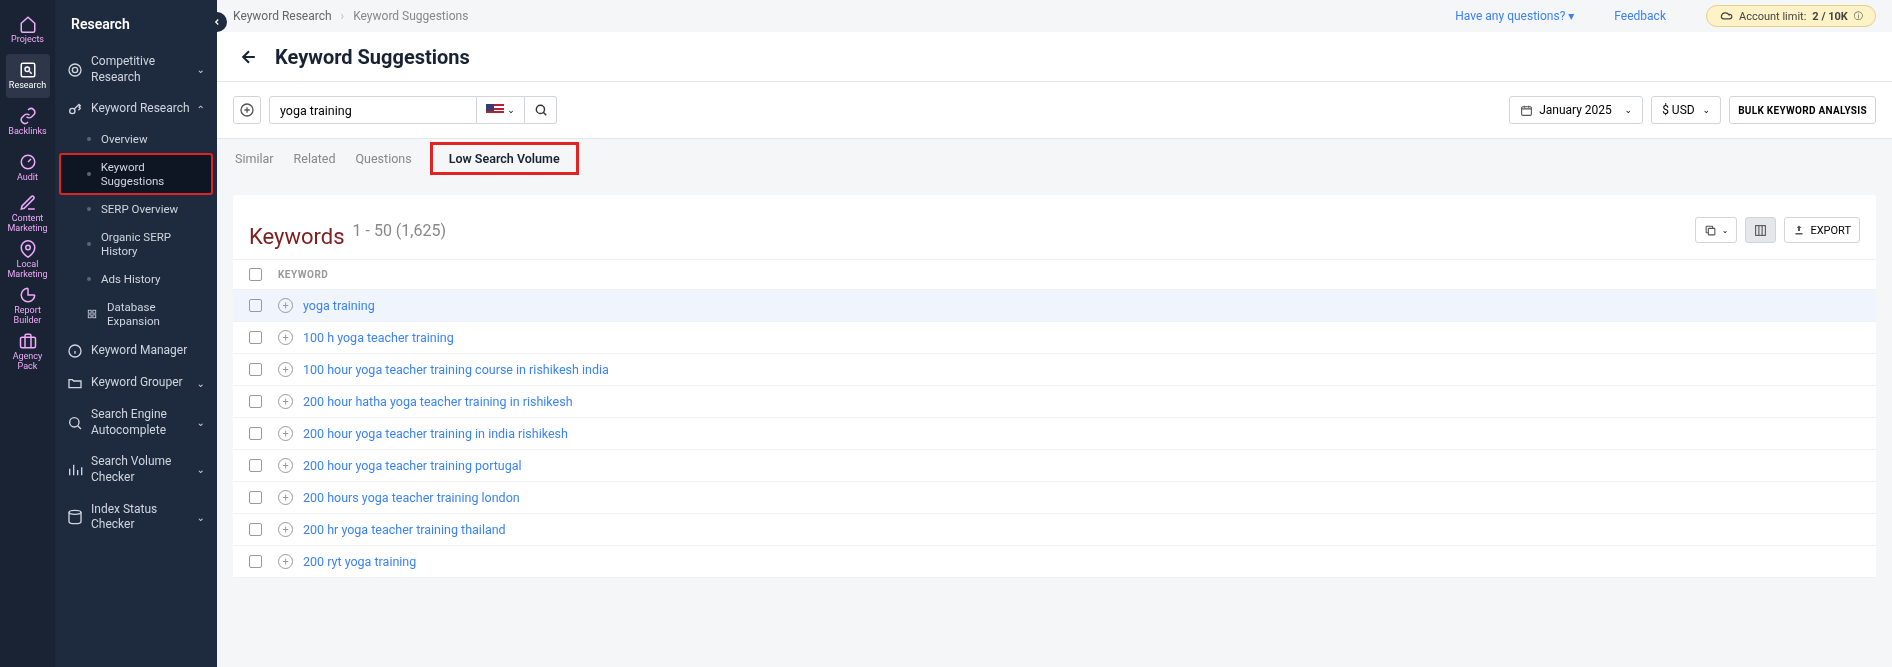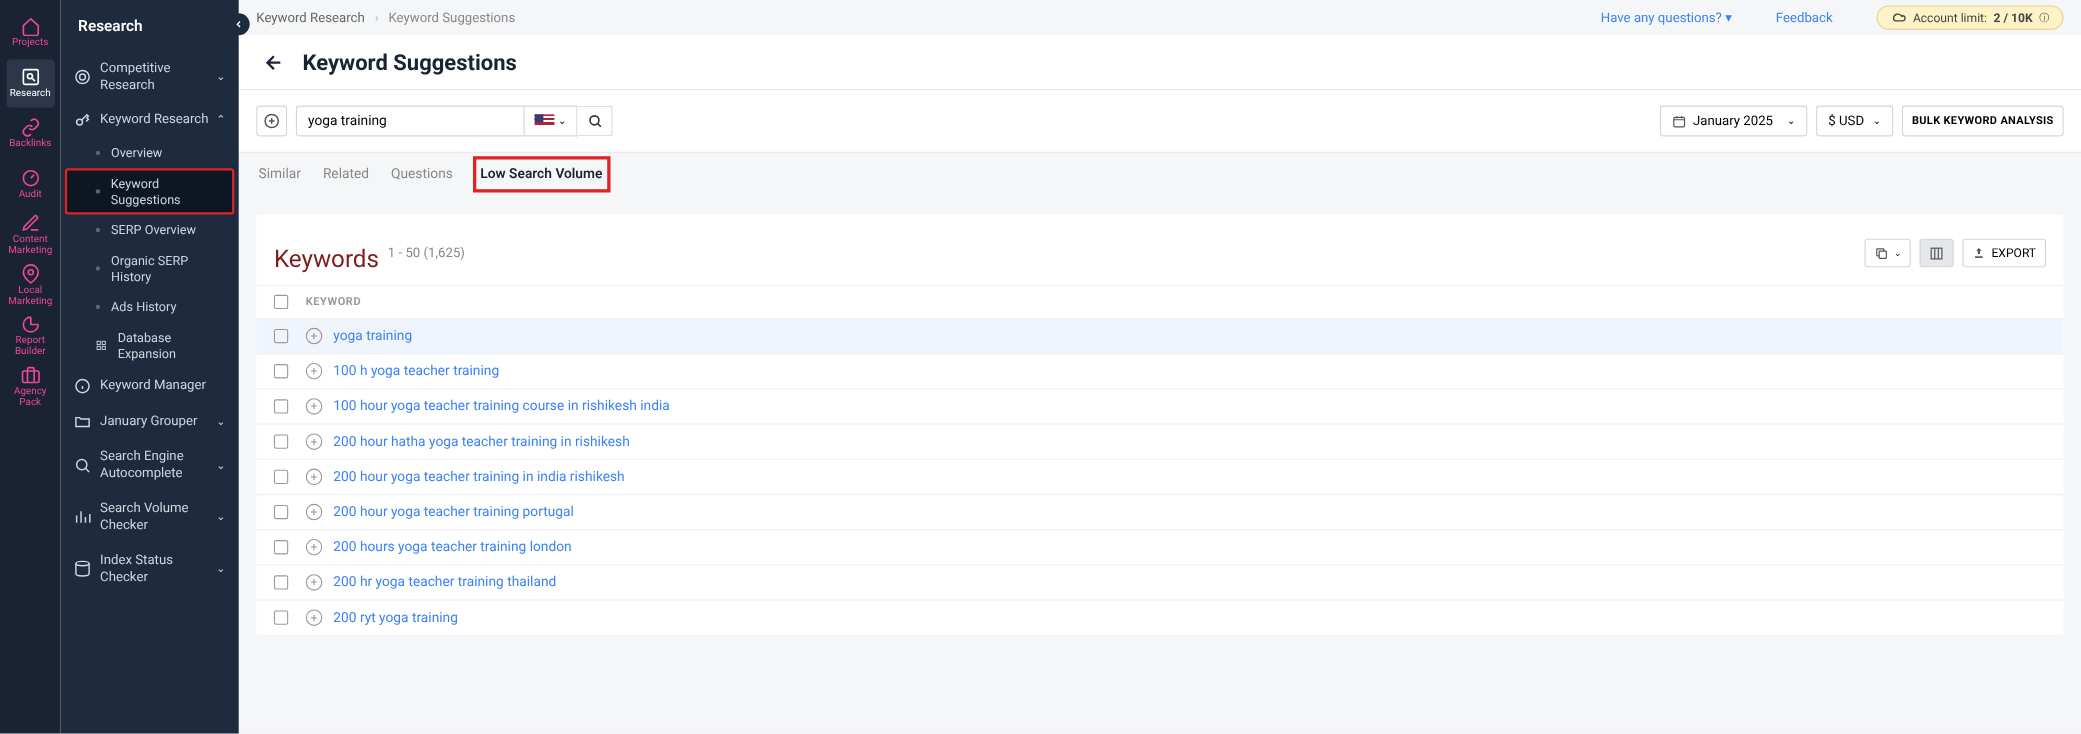--- a/index.html
+++ b/index.html
@@ -1,20 +1,20 @@
 <!DOCTYPE html>
 <html><head>
 <meta charset="utf-8">
 <style>
 * { margin: 0; padding: 0; box-sizing: border-box; font-family: -apple-system, BlinkMacSystemFont, "Segoe UI", Roboto, sans-serif; }
 body { background: #f5f6f8; display: flex; height: 667px; width: 1892px; overflow: hidden; }
 
 
 .icon-nav { width: 55px; background: #1a2333; display: flex; flex-direction: column; align-items: center; padding-top: 8px; }
-.icon-nav-item { display: flex; flex-direction: column; align-items: center; justify-content: center; width: 44px; height: 44px; color: #ec4899; cursor: pointer; border-radius: 4px; margin-bottom: 2px; }
+.icon-nav-item { display: flex; flex-direction: column; align-items: center; justify-content: center; width: 44px; height: 44px; color: #f0abfc; cursor: pointer; border-radius: 4px; margin-bottom: 2px; }
 .icon-nav-item.active { background: #2d3749; color: #fff; }
 .icon-nav-item svg { width: 18px; height: 18px; }
 .icon-nav-item .lbl { font-size: 9px; margin-top: 2px; text-align: center; line-height: 1.1; }
 
 
 .sidebar { width: 162px; background: #1e2a3e; color: #d0d6e0; position: relative; padding-top: 16px; }
 .sidebar-header { font-size: 14px; font-weight: 600; color: #fff; padding: 0 16px 14px; }
 .collapse-btn { position: absolute; right: -10px; top: 12px; width: 20px; height: 20px; background: #1e2a3e; border-radius: 50%; display: flex; align-items: center; justify-content: center; color: #fff; cursor: pointer; }
 .side-section { padding: 8px 12px; display: flex; align-items: center; font-size: 12px; cursor: pointer; }
 .side-section .ico { width: 16px; margin-right: 8px; flex-shrink: 0; display: inline-flex; }
@@ -45,26 +45,26 @@
 .flag-sel { width: 48px; height: 28px; border: 1px solid #d1d5db; border-left: 0; display: flex; align-items: center; justify-content: center; gap: 3px; cursor: pointer; }
 .search-btn { width: 32px; height: 28px; border: 1px solid #d1d5db; border-left: 0; border-radius: 0 3px 3px 0; background: #fff; display: flex; align-items: center; justify-content: center; cursor: pointer; }
 .filter-spacer { flex: 1; }
 .date-sel, .cur-sel { height: 28px; border: 1px solid #d1d5db; border-radius: 3px; background: #fff; padding: 0 10px; display: flex; align-items: center; font-size: 12px; cursor: pointer; gap: 6px; margin-left: 8px; }
 .date-sel { width: 134px; justify-content: flex-start; align-items: center; }
 .cur-sel { width: 70px; }
 .bulk-btn { height: 28px; border: 1px solid #d1d5db; border-radius: 3px; background: #fff; padding: 0 8px; font-size: 10px; font-weight: 700; letter-spacing: 0.3px; margin-left: 8px; cursor: pointer; }
 
 .tabs-row { padding: 0 16px; display: flex; align-items: center; height: 38px; font-size: 12.5px; color: #888; gap: 16px; }
 .tab { cursor: pointer; padding: 4px 2px; }
-.tab.active { color: #1a2333; font-weight: 600; border: 3px solid #e02424; padding: 6px 4px; }
+.tab.active { color: #1a2333; font-weight: 600; border: 3px solid #e02424; padding: 6px 16px; }
 
 .content-card { background: #fff; margin: 18px 16px 0; border-radius: 3px; }
 .card-head { display: flex; align-items: center; padding: 16px 16px 10px; }
 .card-title { font-size: 22px; font-weight: 400; color: #7f1d1d; margin-right: 8px; margin-top: 13px; }
-.card-count { font-size: 12px; color: #888; }
+.card-count { font-size: 16px; color: #888; }
 .card-head-right { margin-left: auto; display: flex; gap: 8px; }
 .mini-btn { height: 26px; border: 1px solid #d1d5db; border-radius: 3px; background: #fff; padding: 0 8px; display: flex; align-items: center; cursor: pointer; font-size: 11px; gap: 5px; }
 .mini-btn.filled { background: #e5e7eb; }
 
 .table-head { padding: 8px 16px; border-top: 1px solid #eef0f3; border-bottom: 1px solid #eef0f3; display: flex; align-items: center; font-size: 10px; font-weight: 700; letter-spacing: 0.5px; color: #999; }
 .chk { width: 13px; height: 13px; border: 1.5px solid #999; border-radius: 2px; margin-right: 16px; display: inline-block; cursor: pointer; }
 .row { padding: 8px 16px; border-bottom: 1px solid #eef0f3; display: flex; align-items: center; font-size: 12.5px; }
 .row:first-of-type { background: #f0f5fd; }
 .expand { width: 15px; height: 15px; border: 1.2px solid #999; border-radius: 50%; display: inline-flex; align-items: center; justify-content: center; margin-right: 10px; font-size: 11px; color: #999; cursor: pointer; }
 .kw-link { color: #3b82f6; cursor: pointer; }
@@ -208,21 +208,21 @@
         </svg>
       </span>
     <span class="txt">Keyword Manager</span>
   </div>
   <div class="side-section">
     <span class="ico">
         <svg viewBox="0 0 24 24" fill="none" stroke="currentColor" stroke-width="2">
           <path d="M3 7h5l2 2h11v10H3z"></path>
         </svg>
       </span>
-    <span class="txt">January Grouper</span>
+    <span class="txt">Keyword Grouper</span>
     <span class="caret">⌄</span>
   </div>
   <div class="side-section">
     <span class="ico">
         <svg viewBox="0 0 24 24" fill="none" stroke="currentColor" stroke-width="2">
           <circle cx="11" cy="11" r="7"></circle>
           <path d="M21 21l-5-5"></path>
         </svg>
       </span>
     <span class="txt">Search Engine Autocomplete</span>

